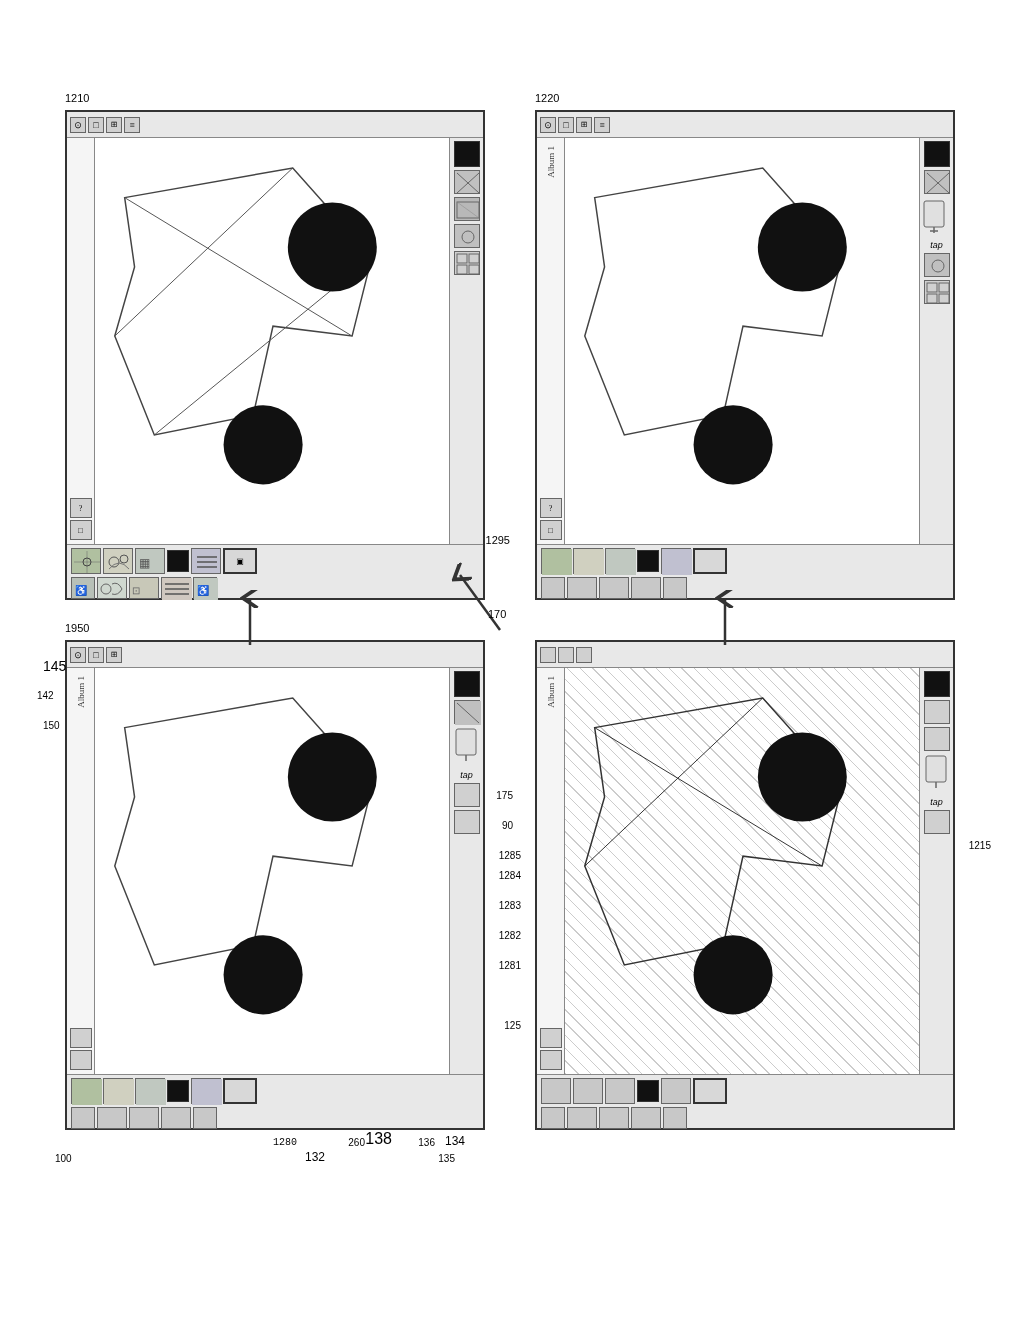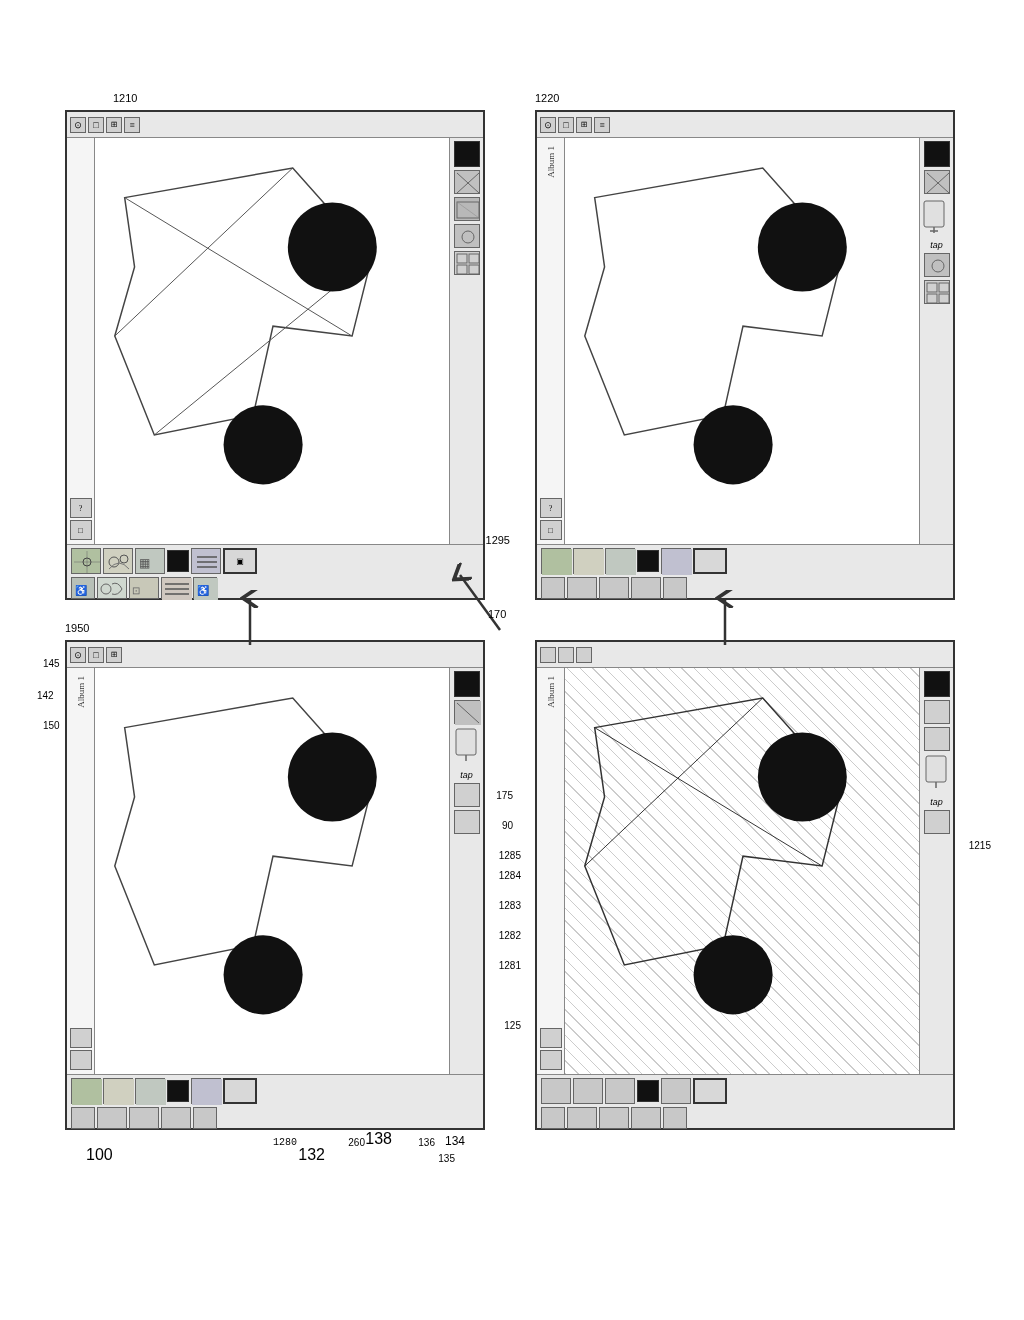--- a/index.html
+++ b/index.html
@@ -189,21 +189,21 @@
         <div style="width:24px;height:22px;border:1px solid #666;background:#c8c8c8;">
           <svg width="24" height="22" viewBox="0 0 24 22">
               <rect fill="#c0c8c0" width="24" height="22"></rect>
               <text x="3" y="16" font-size="10" fill="#666">♿</text>
             </svg>
         </div>
       </div>
     </div>
   </div>
 
-  <div style="position:absolute; top:-18px; left:0px; font-size:11px; font-family:Arial,sans-serif;margin-left:48px;">1210</div>
+  <div style="position:absolute; top:-18px; left:0px; font-size:11px; font-family:Arial,sans-serif;">1210</div>
 
   <div style="position:absolute; bottom:54px; right:-25px; font-size:11px; font-family:Arial,sans-serif;">1295</div>
 </div>
 
 <div style="position:absolute; top:110px; left:535px; width:420px; height:490px;">
   <div style="position:absolute; inset:0; border:2px solid #333;">
 
     <div style="position:absolute; top:0; left:0; right:0; height:26px; border-bottom:1px solid #888; background:#e8e8e8; display:flex; align-items:center; padding:0 3px; gap:2px;">
       <div style="width:16px;height:16px;border:1px solid #666;background:#d0d0d0;font-size:9px;display:flex;align-items:center;justify-content:center;">⊙</div>
       <div style="width:16px;height:16px;border:1px solid #666;background:#d0d0d0;font-size:9px;display:flex;align-items:center;justify-content:center;">□</div>
@@ -356,42 +356,42 @@
         <div style="width:30px;height:22px;border:1px solid #666;background:#c8c8c8;"></div>
         <div style="width:30px;height:22px;border:1px solid #666;background:#c8c8c8;"></div>
         <div style="width:30px;height:22px;border:1px solid #666;background:#c8c8c8;"></div>
         <div style="width:24px;height:22px;border:1px solid #666;background:#c8c8c8;"></div>
       </div>
     </div>
   </div>
 
   <div style="position:absolute; top:-18px; left:0px; font-size:11px; font-family:Arial,sans-serif;">1950</div>
 
-  <div style="position:absolute; top:18px; left:-22px; font-size:10px; font-family:Arial,sans-serif;text-align:right;">145</div>
+  <div style="position:absolute; top:18px; left:-22px; font-size:14px; font-family:Arial,sans-serif;text-align:right;">145</div>
   <div style="position:absolute; top:50px; left:-28px; font-size:10px; font-family:Arial,sans-serif;">142</div>
   <div style="position:absolute; top:80px; left:-22px; font-size:10px; font-family:Arial,sans-serif;">150</div>
 
   <div style="position:absolute; top:150px; right:-28px; font-size:10px; font-family:Arial,sans-serif;">175</div>
   <div style="position:absolute; top:180px; right:-28px; font-size:10px; font-family:Arial,sans-serif;">90</div>
   <div style="position:absolute; top:210px; right:-36px; font-size:10px; font-family:Arial,sans-serif;">1285</div>
   <div style="position:absolute; top:230px; right:-36px; font-size:10px; font-family:Arial,sans-serif;">1284</div>
   <div style="position:absolute; top:260px; right:-36px; font-size:10px; font-family:Arial,sans-serif;">1283</div>
   <div style="position:absolute; top:290px; right:-36px; font-size:10px; font-family:Arial,sans-serif;">1282</div>
   <div style="position:absolute; top:320px; right:-36px; font-size:10px; font-family:Arial,sans-serif;">1281</div>
   <div style="position:absolute; top:380px; right:-36px; font-size:10px; font-family:Arial,sans-serif;">125</div>
 
   <div style="position:absolute; bottom:-18px; right:188px; font-size:10px; font-family:Liberation Mono, monospace;">1280</div>
   <div style="position:absolute; bottom:-18px; right:120px; font-size:10px; font-family:Arial,sans-serif;">260</div>
   <div style="position:absolute; bottom:-18px; right:93px; font-size:16px; font-family:Arial,sans-serif;">138</div>
   <div style="position:absolute; bottom:-18px; right:50px; font-size:10px; font-family:Arial,sans-serif;">136</div>
   <div style="position:absolute; bottom:-18px; right:20px; font-size:12px; font-family:Arial,sans-serif;">134</div>
-  <div style="position:absolute; bottom:-34px; right:160px; font-size:16px; font-family:Arial,sans-serif;">132</div>
+  <div style="position:absolute; bottom:-34px; right:160px; font-size:12px; font-family:Arial,sans-serif;">132</div>
   <div style="position:absolute; bottom:-34px; right:30px; font-size:10px; font-family:Arial,sans-serif;">135</div>
 
-  <div style="position:absolute; bottom:-34px; left:-10px; font-size:16px; font-family:Arial,sans-serif;margin-left:31px;">100</div>
+  <div style="position:absolute; bottom:-34px; left:-10px; font-size:10px; font-family:Arial,sans-serif;">100</div>
 </div>
 
 <div style="position:absolute; top:640px; left:535px; width:420px; height:490px;">
   <div style="position:absolute; inset:0; border:2px solid #333;">
 
     <div style="position:absolute; top:0; left:0; right:0; height:26px; border-bottom:1px solid #888; background:#e8e8e8; display:flex; align-items:center; padding:0 3px; gap:2px;">
       <div style="width:16px;height:16px;border:1px solid #666;background:#d0d0d0;"></div>
       <div style="width:16px;height:16px;border:1px solid #666;background:#d0d0d0;"></div>
       <div style="width:16px;height:16px;border:1px solid #666;background:#d0d0d0;"></div>
     </div>

